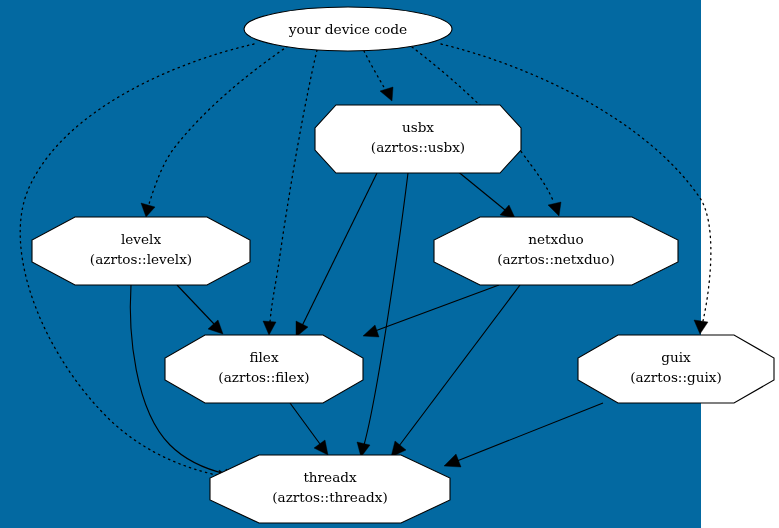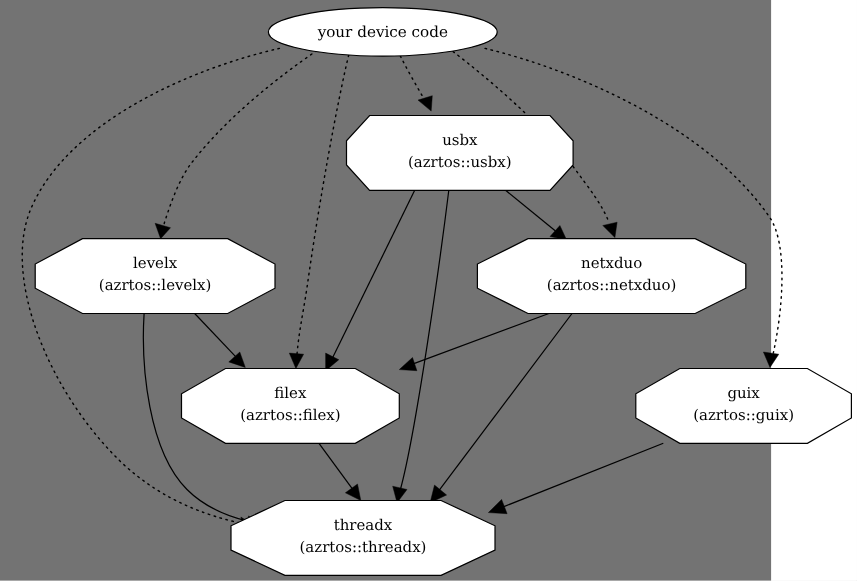--- a/index.html
+++ b/index.html
@@ -1,20 +1,20 @@
 <!DOCTYPE html>
 <html><head>
 <meta charset="utf-8">
 <style>
   html,body{margin:0;padding:0;background:#ffffff;}
   body{
     width:779px;height:528px;overflow:hidden;
     font-family:"DejaVu Serif","Liberation Serif",serif;
   }
-  #canvas{position:relative;width:701px;height:528px;background:#737373;}
+  #canvas{position:relative;width:701px;height:528px;background:#0369a1;}
   svg#graph{position:absolute;left:0;top:0;width:779px;height:528px;}
   .node-shape{fill:#ffffff;stroke:#000000;stroke-width:1.1;}
   .ellipse-shape{fill:#ffffff;stroke:#000000;stroke-width:1.1;}
   .edge-solid{fill:none;stroke:#000000;stroke-width:1.1;}
   .edge-dotted{fill:none;stroke:#000000;stroke-width:1.3;stroke-dasharray:1.4 4.2;stroke-linecap:round;}
   .arrow{fill:#000000;stroke:#000000;stroke-width:0.4;}
   .node-label{
     font-family:"DejaVu Serif","Liberation Serif",serif;
     font-size:13.6px;fill:#000000;text-anchor:middle;
     dominant-baseline:middle;

